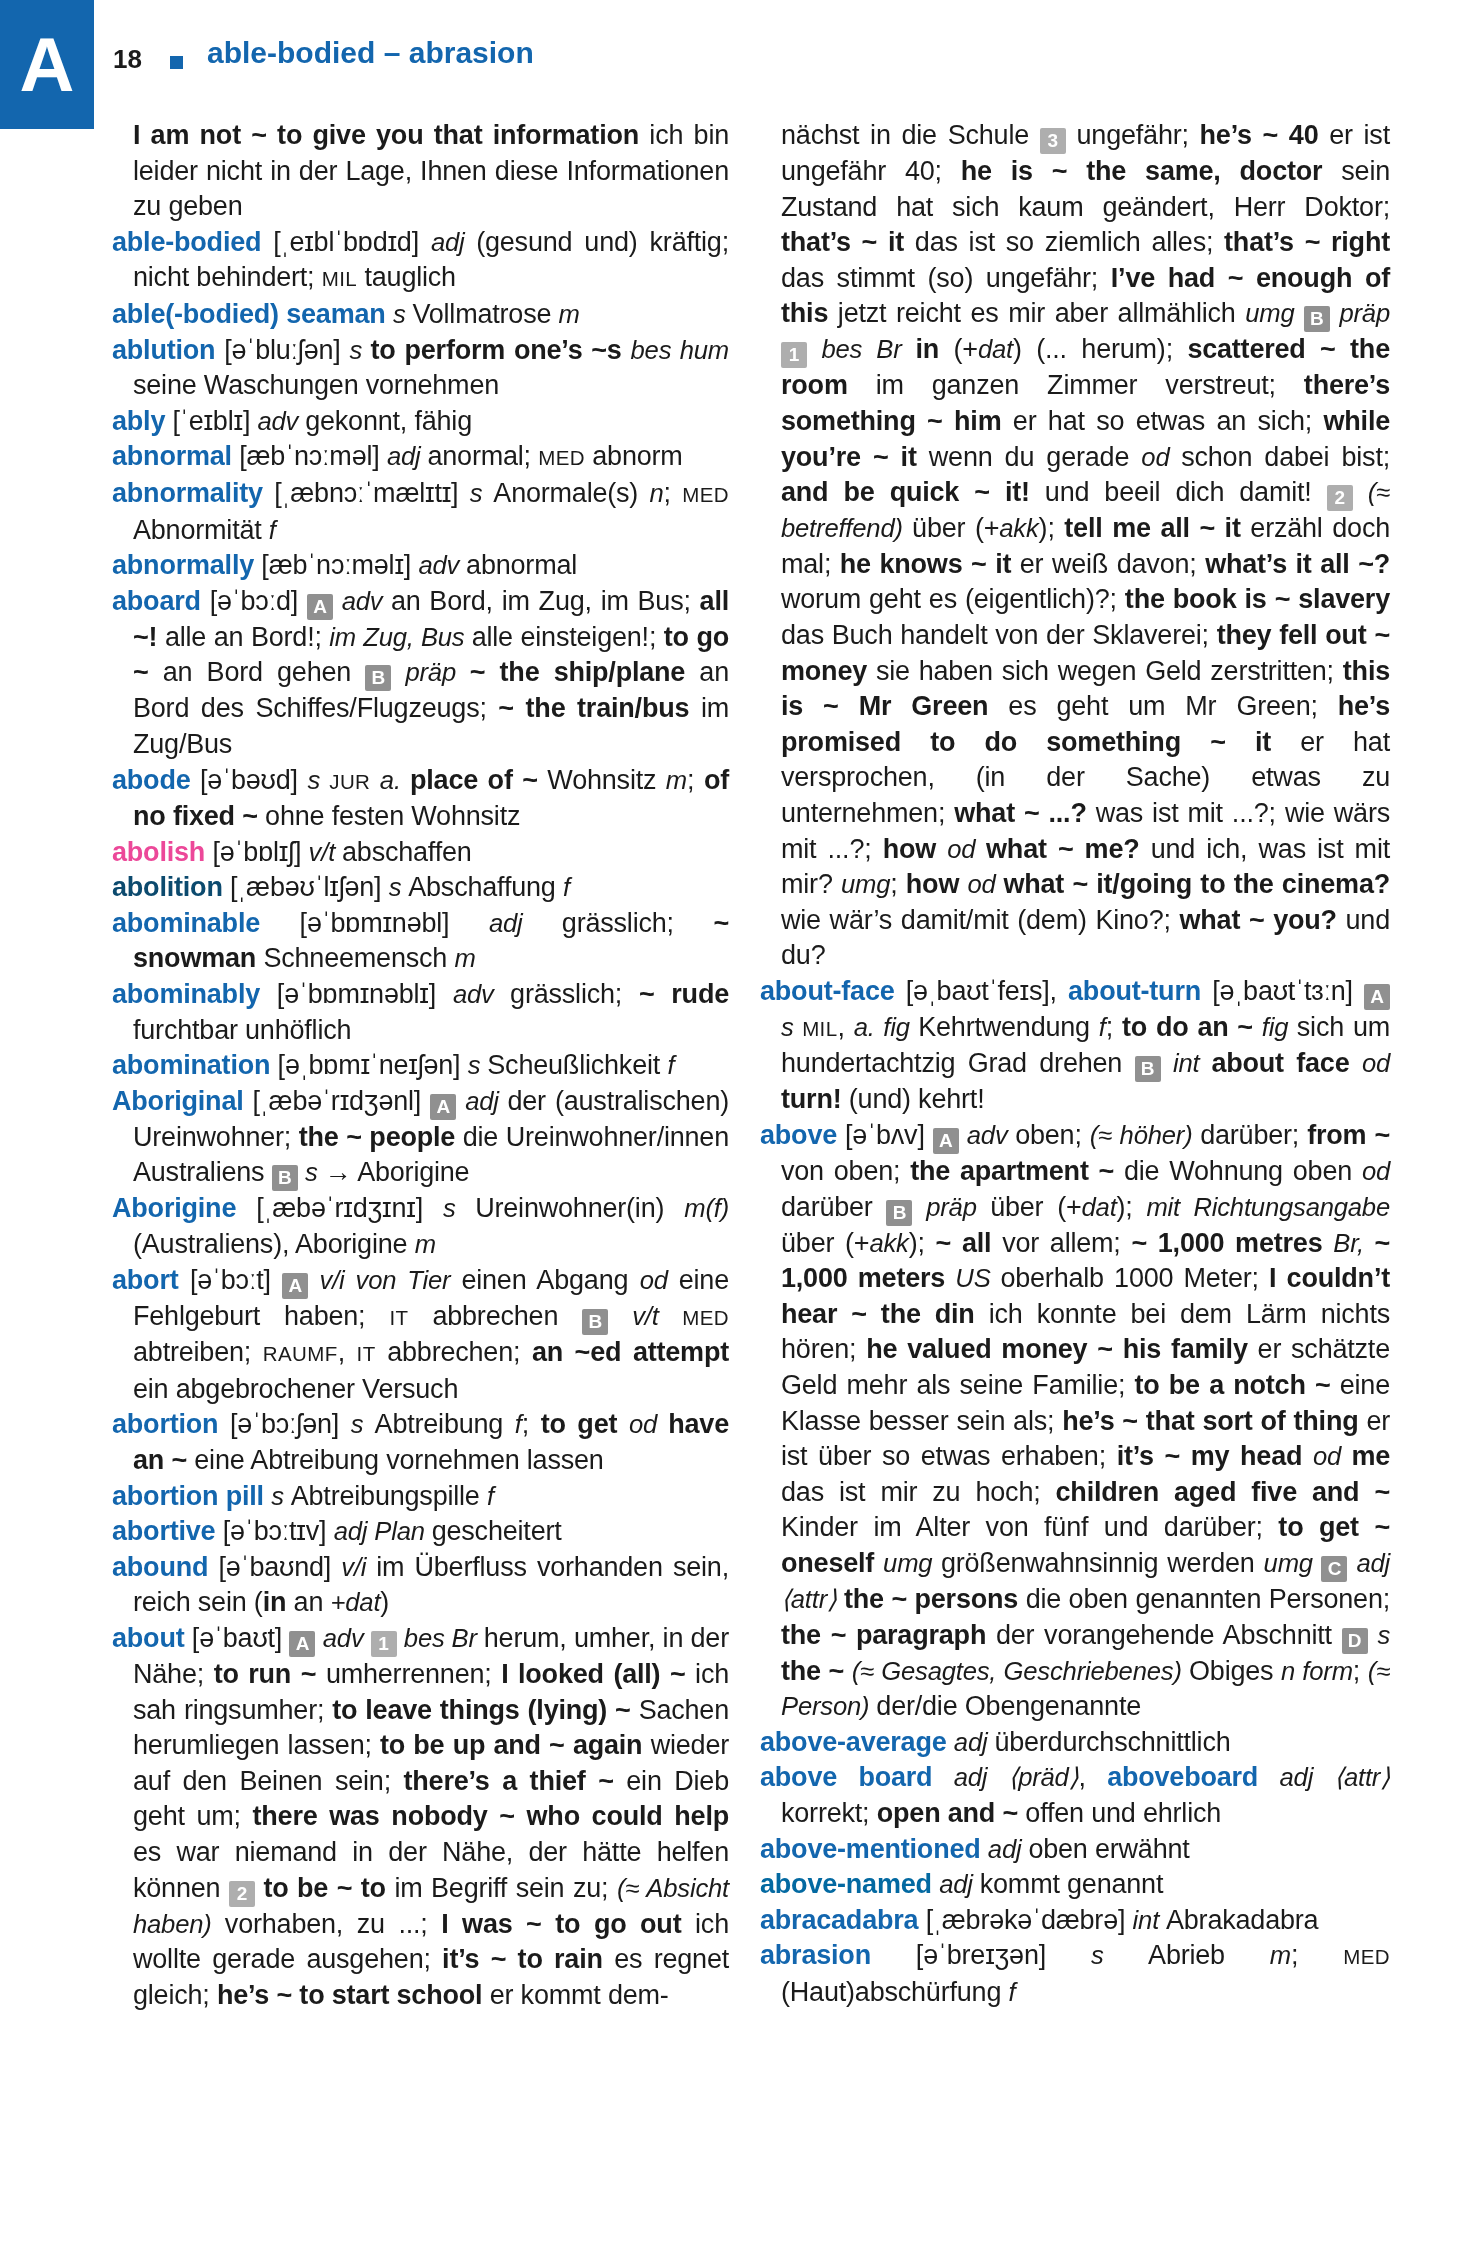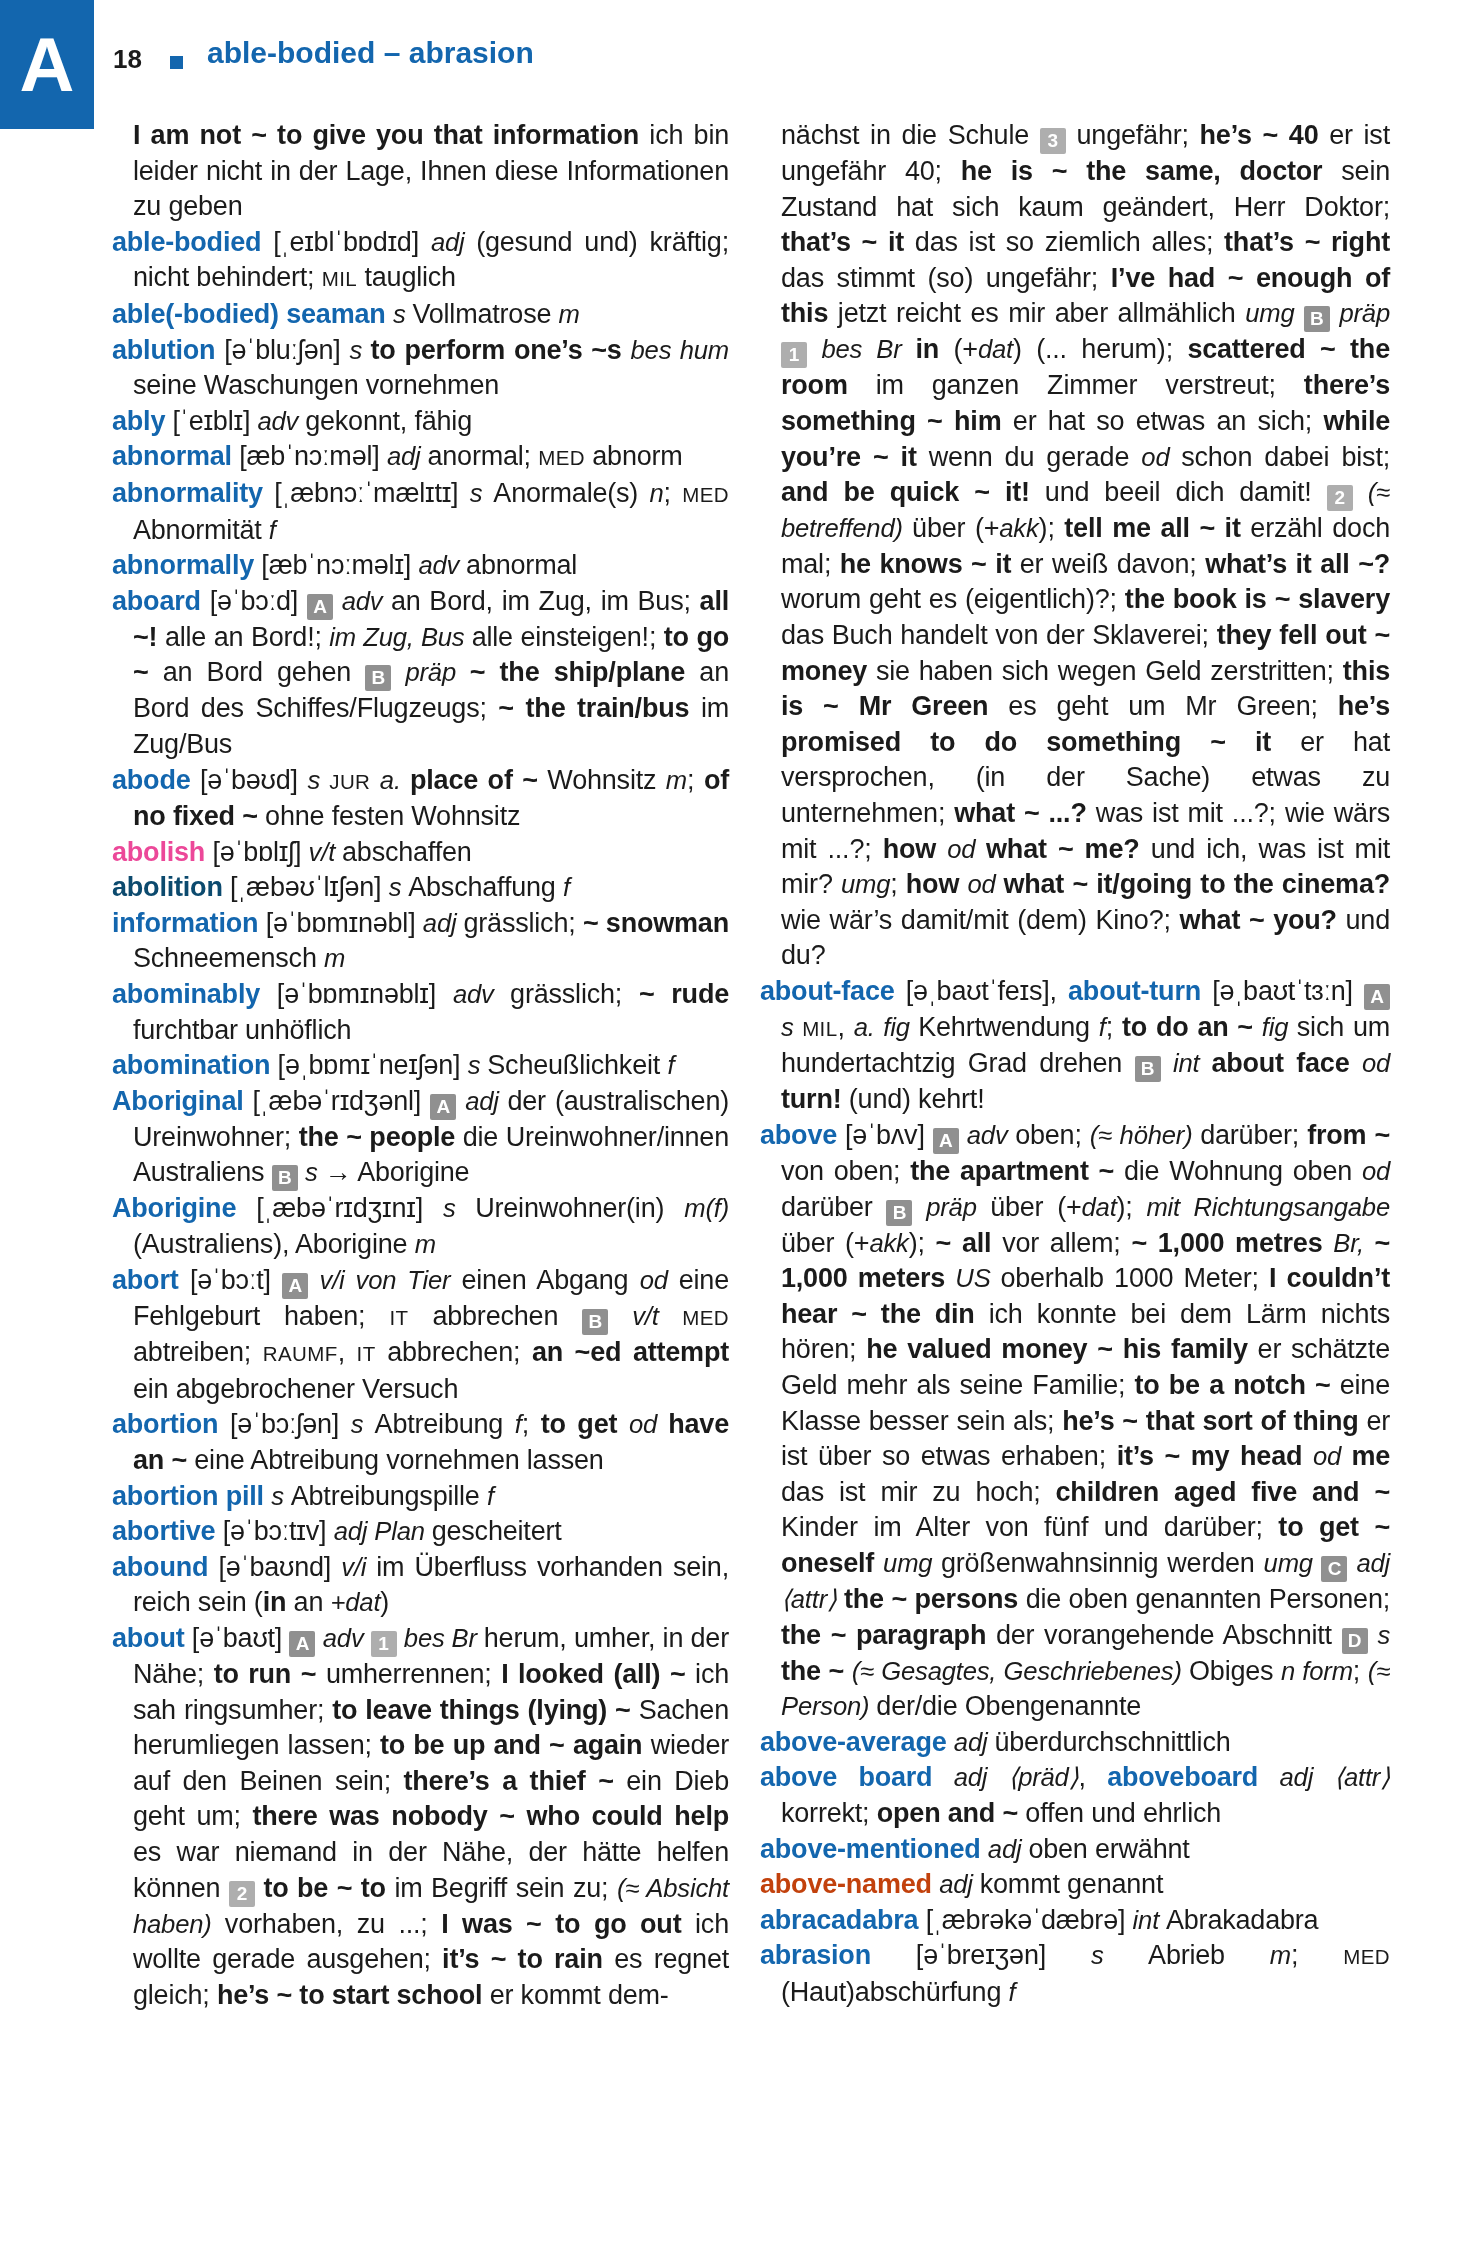--- a/index.html
+++ b/index.html
@@ -48,36 +48,36 @@
       <p class="entry hang"><span class="r-hw" style="color: rgb(19, 102, 174);">able(-bodied) seaman</span><span class="r-t"> </span><span class="r-i">s </span><span class="r-t">Vollmatrose </span><span class="r-i">m</span></p>
       <p class="entry hang"><span class="r-hw" style="color: rgb(19, 102, 174);">ablution</span><span class="r-t"> [əˈbluːʃən] </span><span class="r-i">s </span><span class="r-b">to perform one’s ~s </span><span class="r-i">bes hum </span><span class="r-t">seine Waschungen vornehmen</span></p>
       <p class="entry hang"><span class="r-hw" style="color: rgb(19, 102, 174);">ably</span><span class="r-t"> [ˈeɪblɪ] </span><span class="r-i">adv </span><span class="r-t">gekonnt, fähig</span></p>
       <p class="entry hang"><span class="r-hw" style="color: rgb(19, 102, 174);">abnormal</span><span class="r-t"> [æbˈnɔːməl] </span><span class="r-i">adj </span><span class="r-t">anormal; </span><span class="r-sc">MED</span><span class="r-t"> abnorm</span></p>
       <p class="entry hang"><span class="r-hw" style="color: rgb(19, 102, 174);">abnormality</span><span class="r-t"> [ˌæbnɔːˈmælɪtɪ] </span><span class="r-i">s </span><span class="r-t">Anormale(s) </span><span class="r-i">n</span><span class="r-t">; </span><span class="r-sc">MED</span><span class="r-t"> Abnormität </span><span class="r-i">f</span></p>
       <p class="entry hang"><span class="r-hw" style="color: rgb(19, 102, 174);">abnormally</span><span class="r-t"> [æbˈnɔːməlɪ] </span><span class="r-i">adv </span><span class="r-t">abnormal</span></p>
       <p class="entry hang"><span class="r-hw" style="color: rgb(19, 102, 174);">aboard</span><span class="r-t"> [əˈbɔːd] </span><span class="r-ma" style="background: rgb(144, 144, 144);">A</span><span class="r-t"> </span><span class="r-i">adv </span><span class="r-t">an Bord, im Zug, im Bus; </span><span class="r-b">all ~! </span><span class="r-t">alle an Bord!; </span><span class="r-i">im Zug, Bus </span><span class="r-t">alle einsteigen!; </span><span class="r-b">to go ~ </span><span class="r-t">an Bord gehen </span><span class="r-ma" style="background: rgb(144, 144, 144);">B</span><span class="r-t"> </span><span class="r-i">präp </span><span class="r-b">~ the ship/plane </span><span class="r-t">an Bord des Schiffes/Flugzeugs; </span><span class="r-b">~ the train/bus </span><span class="r-t">im Zug/Bus</span></p>
       <p class="entry hang"><span class="r-hw" style="color: rgb(19, 102, 174);">abode</span><span class="r-t"> [əˈbəʊd] </span><span class="r-i">s </span><span class="r-sc">JUR</span><span class="r-t"> </span><span class="r-i">a. </span><span class="r-b">place of ~ </span><span class="r-t">Wohnsitz </span><span class="r-i">m</span><span class="r-t">; </span><span class="r-b">of no fixed ~ </span><span class="r-t">ohne festen Wohnsitz</span></p>
       <p class="entry hang"><span class="r-hw" style="color: #ec4899;">abolish</span><span class="r-t"> [əˈbɒlɪʃ] </span><span class="r-i">v/t </span><span class="r-t">abschaffen</span></p>
       <p class="entry hang"><span class="r-hw" style="color: #0c4a6e;">abolition</span><span class="r-t"> [ˌæbəʊˈlɪʃən] </span><span class="r-i">s </span><span class="r-t">Abschaffung </span><span class="r-i">f</span></p>
-      <p class="entry hang"><span class="r-hw" style="color: rgb(19, 102, 174);">information</span><span class="r-t"> [əˈbɒmɪnəbl] </span><span class="r-i">adj </span><span class="r-t">grässlich; </span><span class="r-b">~ snowman </span><span class="r-t">Schneemensch </span><span class="r-i">m</span></p>
+      <p class="entry hang"><span class="r-hw" style="color: rgb(19, 102, 174);">abominable</span><span class="r-t"> [əˈbɒmɪnəbl] </span><span class="r-i">adj </span><span class="r-t">grässlich; </span><span class="r-b">~ snowman </span><span class="r-t">Schneemensch </span><span class="r-i">m</span></p>
       <p class="entry hang"><span class="r-hw" style="color: rgb(19, 102, 174);">abominably</span><span class="r-t"> [əˈbɒmɪnəblɪ] </span><span class="r-i">adv </span><span class="r-t">grässlich; </span><span class="r-b">~ rude </span><span class="r-t">furchtbar unhöflich</span></p>
       <p class="entry hang"><span class="r-hw" style="color: rgb(19, 102, 174);">abomination</span><span class="r-t"> [əˌbɒmɪˈneɪʃən] </span><span class="r-i">s </span><span class="r-t">Scheußlichkeit </span><span class="r-i">f</span></p>
       <p class="entry hang"><span class="r-hw" style="color: rgb(19, 102, 174);">Aboriginal</span><span class="r-t"> [ˌæbəˈrɪdʒənl] </span><span class="r-ma" style="background: rgb(144, 144, 144);">A</span><span class="r-t"> </span><span class="r-i">adj </span><span class="r-t">der (australischen) Ureinwohner; </span><span class="r-b">the ~ people </span><span class="r-t">die Ureinwohner/innen Australiens </span><span class="r-ma" style="background: rgb(144, 144, 144);">B</span><span class="r-t"> </span><span class="r-i">s </span><span class="r-t">→ Aborigine</span></p>
       <p class="entry hang"><span class="r-hw" style="color: rgb(19, 102, 174);">Aborigine</span><span class="r-t"> [ˌæbəˈrɪdʒɪnɪ] </span><span class="r-i">s </span><span class="r-t">Ureinwohner(in) </span><span class="r-i">m(f) </span><span class="r-t">(Australiens), Aborigine </span><span class="r-i">m</span></p>
       <p class="entry hang"><span class="r-hw" style="color: rgb(19, 102, 174);">abort</span><span class="r-t"> [əˈbɔːt] </span><span class="r-ma" style="background: rgb(144, 144, 144);">A</span><span class="r-t"> </span><span class="r-i">v/i von Tier </span><span class="r-t">einen Abgang </span><span class="r-i">od </span><span class="r-t">eine Fehlgeburt haben; </span><span class="r-sc">IT</span><span class="r-t"> abbrechen </span><span class="r-ma" style="background: rgb(144, 144, 144);">B</span><span class="r-t"> </span><span class="r-i">v/t </span><span class="r-sc">MED</span><span class="r-t"> abtreiben; </span><span class="r-sc">RAUMF</span><span class="r-t">, </span><span class="r-sc">IT</span><span class="r-t"> abbrechen; </span><span class="r-b">an ~ed attempt </span><span class="r-t">ein abgebrochener Versuch</span></p>
       <p class="entry hang"><span class="r-hw" style="color: rgb(19, 102, 174);">abortion</span><span class="r-t"> [əˈbɔːʃən] </span><span class="r-i">s </span><span class="r-t">Abtreibung </span><span class="r-i">f</span><span class="r-t">; </span><span class="r-b">to get </span><span class="r-i">od </span><span class="r-b">have an ~ </span><span class="r-t">eine Abtreibung vornehmen lassen</span></p>
       <p class="entry hang"><span class="r-hw" style="color: rgb(19, 102, 174);">abortion pill</span><span class="r-t"> </span><span class="r-i">s </span><span class="r-t">Abtreibungspille </span><span class="r-i">f</span></p>
       <p class="entry hang"><span class="r-hw" style="color: rgb(19, 102, 174);">abortive</span><span class="r-t"> [əˈbɔːtɪv] </span><span class="r-i">adj Plan </span><span class="r-t">gescheitert</span></p>
       <p class="entry hang"><span class="r-hw" style="color: rgb(19, 102, 174);">abound</span><span class="r-t"> [əˈbaʊnd] </span><span class="r-i">v/i </span><span class="r-t">im Überfluss vorhanden sein, reich sein (</span><span class="r-b">in</span><span class="r-t"> an </span><span class="r-i">+dat</span><span class="r-t">)</span></p>
       <p class="entry hang"><span class="r-hw" style="color: rgb(19, 102, 174);">about</span><span class="r-t"> [əˈbaʊt] </span><span class="r-ma" style="background: rgb(144, 144, 144);">A</span><span class="r-t"> </span><span class="r-i">adv </span><span class="r-mn" style="background: rgb(174, 174, 174);">1</span><span class="r-t"> </span><span class="r-i">bes Br </span><span class="r-t">herum, umher, in der Nähe; </span><span class="r-b">to run ~ </span><span class="r-t">umherrennen; </span><span class="r-b">I looked (all) ~ </span><span class="r-t">ich sah ringsumher; </span><span class="r-b">to leave things (lying) ~ </span><span class="r-t">Sachen herumliegen lassen; </span><span class="r-b">to be up and ~ again </span><span class="r-t">wieder auf den Beinen sein; </span><span class="r-b">there’s a thief ~ </span><span class="r-t">ein Dieb geht um; </span><span class="r-b">there was nobody ~ who could help </span><span class="r-t">es war niemand in der Nähe, der hätte helfen können </span><span class="r-mn" style="background: rgb(174, 174, 174);">2</span><span class="r-t"> </span><span class="r-b">to be ~ to </span><span class="r-t">im Begriff sein zu; </span><span class="r-i">(≈ Absicht haben) </span><span class="r-t">vorhaben, zu ...; </span><span class="r-b">I was ~ to go out </span><span class="r-t">ich wollte gerade ausgehen; </span><span class="r-b">it’s ~ to rain </span><span class="r-t">es regnet gleich; </span><span class="r-b">he’s ~ to start school </span><span class="r-t">er kommt dem-</span></p>
     </div>
   <div class="col col-right">
       <p class="entry cont"><span class="r-t">nächst in die Schule </span><span class="r-mn" style="background: rgb(174, 174, 174);">3</span><span class="r-t"> ungefähr; </span><span class="r-b">he’s ~ 40 </span><span class="r-t">er ist ungefähr 40; </span><span class="r-b">he is ~ the same, doctor </span><span class="r-t">sein Zustand hat sich kaum geändert, Herr Doktor; </span><span class="r-b">that’s ~ it </span><span class="r-t">das ist so ziemlich alles; </span><span class="r-b">that’s ~ right </span><span class="r-t">das stimmt (so) ungefähr; </span><span class="r-b">I’ve had ~ enough of this </span><span class="r-t">jetzt reicht es mir aber allmählich </span><span class="r-i">umg </span><span class="r-ma" style="background: rgb(144, 144, 144);">B</span><span class="r-t"> </span><span class="r-i">präp </span><span class="r-mn" style="background: rgb(174, 174, 174);">1</span><span class="r-t"> </span><span class="r-i">bes Br </span><span class="r-b">in </span><span class="r-t">(+</span><span class="r-i">dat</span><span class="r-t">) (... herum); </span><span class="r-b">scattered ~ the room </span><span class="r-t">im ganzen Zimmer verstreut; </span><span class="r-b">there’s something ~ him </span><span class="r-t">er hat so etwas an sich; </span><span class="r-b">while you’re ~ it </span><span class="r-t">wenn du gerade </span><span class="r-i">od </span><span class="r-t">schon dabei bist; </span><span class="r-b">and be quick ~ it! </span><span class="r-t">und beeil dich damit! </span><span class="r-mn" style="background: rgb(174, 174, 174);">2</span><span class="r-t"> </span><span class="r-i">(≈ betreffend) </span><span class="r-t">über (+</span><span class="r-i">akk</span><span class="r-t">); </span><span class="r-b">tell me all ~ it </span><span class="r-t">erzähl doch mal; </span><span class="r-b">he knows ~ it </span><span class="r-t">er weiß davon; </span><span class="r-b">what’s it all ~? </span><span class="r-t">worum geht es (eigentlich)?; </span><span class="r-b">the book is ~ slavery </span><span class="r-t">das Buch handelt von der Sklaverei; </span><span class="r-b">they fell out ~ money </span><span class="r-t">sie haben sich wegen Geld zerstritten; </span><span class="r-b">this is ~ Mr Green </span><span class="r-t">es geht um Mr Green; </span><span class="r-b">he’s promised to do something ~ it </span><span class="r-t">er hat versprochen, (in der Sache) etwas zu unternehmen; </span><span class="r-b">what ~ ...? </span><span class="r-t">was ist mit ...?; wie wärs mit ...?; </span><span class="r-b">how </span><span class="r-i">od </span><span class="r-b">what ~ me? </span><span class="r-t">und ich, was ist mit mir? </span><span class="r-i">umg</span><span class="r-t">; </span><span class="r-b">how </span><span class="r-i">od </span><span class="r-b">what ~ it/going to the cinema? </span><span class="r-t">wie wär’s damit/mit (dem) Kino?; </span><span class="r-b">what ~ you? </span><span class="r-t">und du?</span></p>
       <p class="entry hang"><span class="r-hw" style="color: rgb(19, 102, 174);">about-face</span><span class="r-t"> [əˌbaʊtˈfeɪs], </span><span class="r-hw" style="color: rgb(19, 102, 174);">about-turn</span><span class="r-t"> [əˌbaʊtˈtɜːn] </span><span class="r-ma" style="background: rgb(144, 144, 144);">A</span><span class="r-t"> </span><span class="r-i">s </span><span class="r-sc">MIL</span><span class="r-t">, </span><span class="r-i">a. fig </span><span class="r-t">Kehrtwendung </span><span class="r-i">f</span><span class="r-t">; </span><span class="r-b">to do an ~ </span><span class="r-i">fig </span><span class="r-t">sich um hundertachtzig Grad drehen </span><span class="r-ma" style="background: rgb(144, 144, 144);">B</span><span class="r-t"> </span><span class="r-i">int </span><span class="r-b">about face </span><span class="r-i">od </span><span class="r-b">turn! </span><span class="r-t">(und) kehrt!</span></p>
       <p class="entry hang"><span class="r-hw" style="color: rgb(19, 102, 174);">above</span><span class="r-t"> [əˈbʌv] </span><span class="r-ma" style="background: rgb(144, 144, 144);">A</span><span class="r-t"> </span><span class="r-i">adv </span><span class="r-t">oben; </span><span class="r-i">(≈ höher) </span><span class="r-t">darüber; </span><span class="r-b">from ~ </span><span class="r-t">von oben; </span><span class="r-b">the apartment ~ </span><span class="r-t">die Wohnung oben </span><span class="r-i">od </span><span class="r-t">darüber </span><span class="r-ma" style="background: rgb(144, 144, 144);">B</span><span class="r-t"> </span><span class="r-i">präp </span><span class="r-t">über (+</span><span class="r-i">dat</span><span class="r-t">); </span><span class="r-i">mit Richtungsangabe </span><span class="r-t">über (+</span><span class="r-i">akk</span><span class="r-t">); </span><span class="r-b">~ all </span><span class="r-t">vor allem; </span><span class="r-b">~ 1,000 metres </span><span class="r-i">Br, </span><span class="r-b">~ 1,000 meters </span><span class="r-i">US </span><span class="r-t">oberhalb 1000 Meter; </span><span class="r-b">I couldn’t hear ~ the din </span><span class="r-t">ich konnte bei dem Lärm nichts hören; </span><span class="r-b">he valued money ~ his family </span><span class="r-t">er schätzte Geld mehr als seine Familie; </span><span class="r-b">to be a notch ~ </span><span class="r-t">eine Klasse besser sein als; </span><span class="r-b">he’s ~ that sort of thing </span><span class="r-t">er ist über so etwas erhaben; </span><span class="r-b">it’s ~ my head </span><span class="r-i">od </span><span class="r-b">me </span><span class="r-t">das ist mir zu hoch; </span><span class="r-b">children aged five and ~ </span><span class="r-t">Kinder im Alter von fünf und darüber; </span><span class="r-b">to get ~ oneself </span><span class="r-i">umg </span><span class="r-t">größenwahnsinnig werden </span><span class="r-i">umg </span><span class="r-ma" style="background: rgb(144, 144, 144);">C</span><span class="r-t"> </span><span class="r-i">adj ⟨attr⟩ </span><span class="r-b">the ~ persons </span><span class="r-t">die oben genannten Personen; </span><span class="r-b">the ~ paragraph </span><span class="r-t">der vorangehende Abschnitt </span><span class="r-ma" style="background: rgb(144, 144, 144);">D</span><span class="r-t"> </span><span class="r-i">s </span><span class="r-b">the ~ </span><span class="r-i">(≈ Gesagtes, Geschriebenes) </span><span class="r-t">Obiges </span><span class="r-i">n form</span><span class="r-t">; </span><span class="r-i">(≈ Person) </span><span class="r-t">der/die Obengenannte</span></p>
       <p class="entry hang"><span class="r-hw" style="color: rgb(19, 102, 174);">above-average</span><span class="r-t"> </span><span class="r-i">adj </span><span class="r-t">überdurchschnittlich</span></p>
       <p class="entry hang"><span class="r-hw" style="color: rgb(19, 102, 174);">above board</span><span class="r-t"> </span><span class="r-i">adj ⟨präd⟩</span><span class="r-t">, </span><span class="r-hw" style="color: rgb(19, 102, 174);">aboveboard</span><span class="r-t"> </span><span class="r-i">adj ⟨attr⟩ </span><span class="r-t">korrekt; </span><span class="r-b">open and ~ </span><span class="r-t">offen und ehrlich</span></p>
       <p class="entry hang"><span class="r-hw" style="color: rgb(19, 102, 174);">above-mentioned</span><span class="r-t"> </span><span class="r-i">adj </span><span class="r-t">oben erwähnt</span></p>
-      <p class="entry hang"><span class="r-hw" style="color: #c2410c;">above-named</span><span class="r-t"> </span><span class="r-i">adj </span><span class="r-t">kommt genannt</span></p>
+      <p class="entry hang"><span class="r-hw" style="color: #0369a1;">above-named</span><span class="r-t"> </span><span class="r-i">adj </span><span class="r-t">kommt genannt</span></p>
       <p class="entry hang"><span class="r-hw" style="color: rgb(19, 102, 174);">abracadabra</span><span class="r-t"> [ˌæbrəkəˈdæbrə] </span><span class="r-i">int </span><span class="r-t">Abrakadabra</span></p>
       <p class="entry hang"><span class="r-hw" style="color: rgb(19, 102, 174);">abrasion</span><span class="r-t"> [əˈbreɪʒən] </span><span class="r-i">s </span><span class="r-t">Abrieb </span><span class="r-i">m</span><span class="r-t">; </span><span class="r-sc">MED</span><span class="r-t"> (Haut)abschürfung </span><span class="r-i">f</span></p>
     </div>
 </div>
 
 </body></html>

